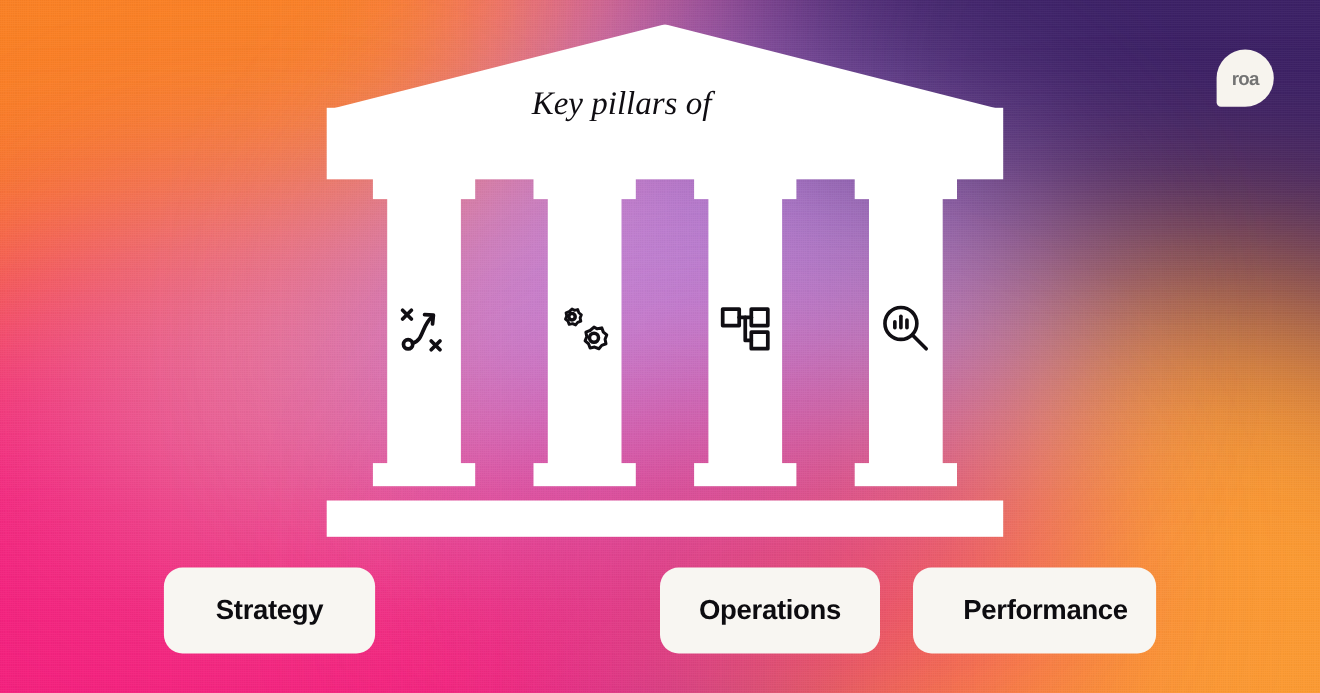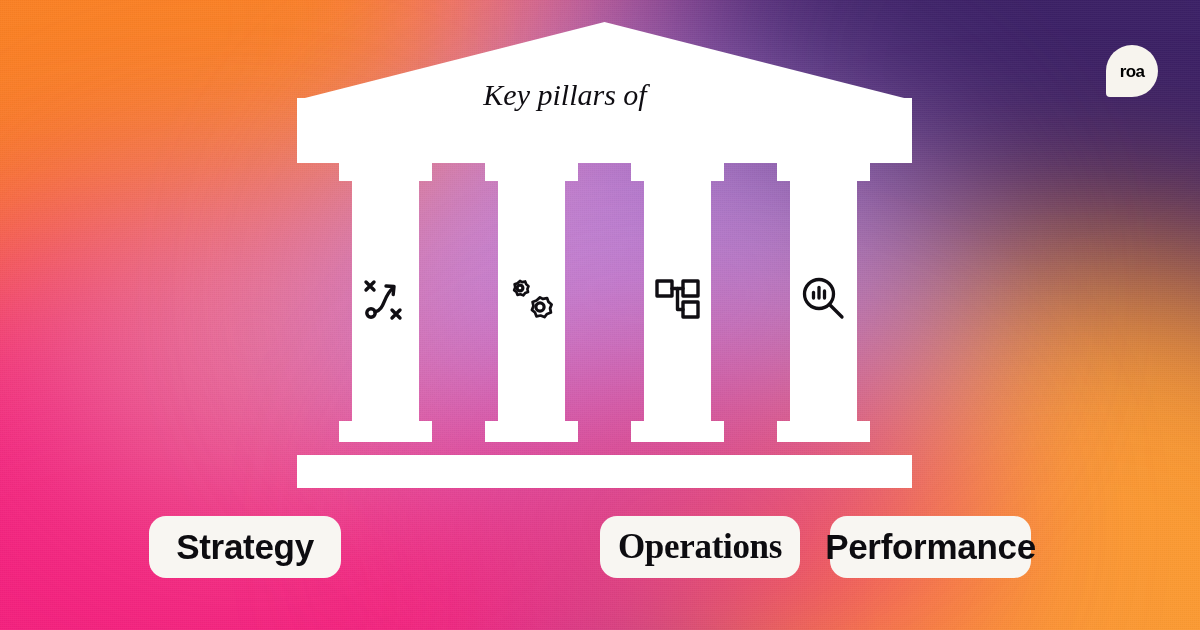--- a/index.html
+++ b/index.html
@@ -83,21 +83,21 @@
     top: 45px;
     width: 52px;
     height: 52px;
     background: #f7f4ee;
     border-radius: 50% 50% 50% 4px;
     display: flex;
     align-items: center;
     justify-content: center;
   }
   .logo-text {
-    color: #000000;
+    color: #737373;
     font-size: 17px;
     font-weight: 700;
     letter-spacing: -0.6px;
     line-height: 1;
     font-family: "Liberation Sans", sans-serif;
   }
 
   
   .temple { position: absolute; left: 0; top: 0; width: 1200px; height: 630px; }
 
@@ -192,28 +192,28 @@
   .pill-row {
     position: absolute;
     left: 0;
     top: 516px;
     width: 1200px;
     height: 62px;
   }
   .pill {
     position: absolute;
     top: 0;
-    height: 62px;
+    height: 78px;
     background: #f8f6f2;
     border-radius: 17px;
     display: flex;
     align-items: center;
     justify-content: center;
     color: #0d0c10;
-    font-size: 35px;
+    font-size: 25px;
     font-weight: 700;
     letter-spacing: -0.3px;
     font-family: "Liberation Sans", sans-serif;
   }
 </style>
 </head>
 <body>
 
 <div id="canvas">
 
@@ -306,17 +306,17 @@
         </div>
       </div>
 
     </div>
 
     <div class="stylobate"></div>
   </div>
 
   <div class="pill-row">
     <div class="pill" style="left:149px; width:192px;">Strategy</div>
-    <div class="pill" style="left:600px; width:200px;font-family:Liberation Serif, serif;">Operations</div>
-    <div class="pill" style="left:830px; width:201px;">Performance</div>
+    <div class="pill" style="left:600px; width:200px;">Operations</div>
+    <div class="pill" style="left:830px; width:201px;padding-left:20px;">Performance</div>
   </div>
 
 </div>
 
 </body></html>

